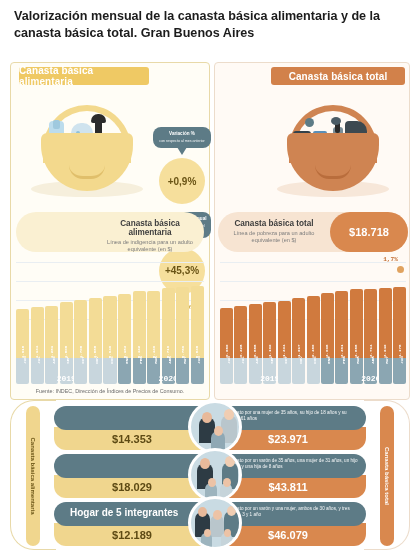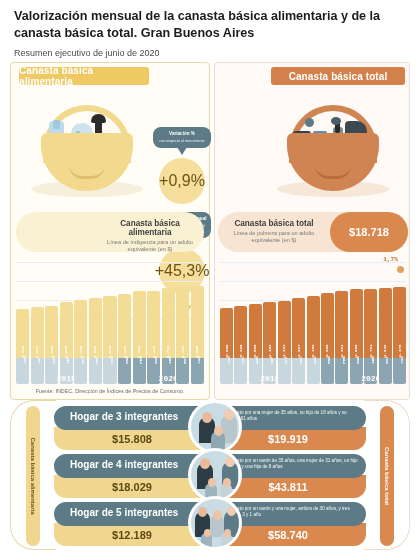--- a/index.html
+++ b/index.html
@@ -74,21 +74,21 @@
   .bubble:after {
     content:""; position:absolute; left:50%; margin-left:-5px; bottom:-7px;
     border-left:5px solid transparent; border-right:5px solid transparent;
     border-top:8px solid #5d7b86;
   }
   .bub-t { font-size:4.6px; font-weight:bold; line-height:1.25; }
   .bub-s { font-size:3.6px; line-height:1.25; margin-top:2px; opacity:.92; }
   .circ {
     width:46px; height:46px; border-radius:50%; margin:10px auto 0;
     display:flex; align-items:center; justify-content:center;
-    font-size:16px; font-weight:normal;
+    font-size:10px; font-weight:bold;
   }
   .circ.y { background:#f6df9c; color:#6a5415; }
   .gap { height: 8px; }
 
   
   .vstrip { position:absolute; height:40px; }
   .vs-left  { left: 16px;  top: 212px; width: 188px; }
   .vs-right { left: 218px; top: 212px; width: 190px; }
   .vs-bg { position:absolute; inset:0; border-radius:20px; }
   .vs-bg.y { background:#faf0d2; }
@@ -195,21 +195,20 @@
           border:1px solid #e8d9a8; border-right:none; border-radius:24px 0 0 24px; }
   .arcR { position:absolute; left:364px; top:400px; width:46px; height:150px;
           border:1px solid #ecdccb; border-left:none; border-radius:0 24px 24px 0; }
 </style>
 </head>
 <body>
 
 <div class="page">
 
   <div class="title">Valorización mensual de la canasta básica alimentaria y de la canasta básica total. Gran Buenos Aires</div>
-  <div class="subtitle">Resumen ejecutivo de junio de 2020</div>
 
   <div class="panel panel-left">
     <div class="cap cap-cba">Canasta básica alimentaria</div>
 
     <div class="ill ill-left">
       <div class="shadow"></div>
       <div class="handle"></div>
       <div class="goods">
         <i style="left:4px;bottom:14px;width:15px;height:34px;background:#bcdcec;border-radius:4px 4px 3px 3px;"></i>
         <i style="left:8px;bottom:40px;width:7px;height:9px;background:#9fc9de;border-radius:2px;"></i>
@@ -537,60 +536,58 @@
 
   <div class="side side-l">
     <span>Canasta básica alimentaria</span>
   </div>
   <div class="side side-r">
     <span>Canasta básica total</span>
   </div>
 
   <div class="hh hh1">
     <div class="hh-bot">
-      <div class="hh-y">$15.808</div>
-      <div class="hh-o">$19.919</div>
+      <div class="hh-y">$14.353</div>
+      <div class="hh-o">$23.971</div>
     </div>
     <div class="hh-top"></div>
-    <div class="hh-label">Hogar de 3 integrantes</div>
     <div class="hh-desc">Compuesto por una mujer de 35 años, su hijo de 18 años y su madre de 61 años</div>
     <div class="hh-av">
       <i style="left:8px;top:14px;width:16px;height:26px;background:#2d3b44;border-radius:8px 8px 0 0;"></i>
       <i style="left:11px;top:9px;width:10px;height:11px;background:#e8b99a;border-radius:50%;"></i>
       <i style="left:30px;top:12px;width:16px;height:28px;background:#b9c6cc;border-radius:8px 8px 0 0;"></i>
       <i style="left:33px;top:6px;width:10px;height:11px;background:#f0cdb2;border-radius:50%;"></i>
       <i style="left:20px;top:28px;width:14px;height:22px;background:#8fa8b4;border-radius:7px 7px 0 0;"></i>
       <i style="left:23px;top:23px;width:9px;height:10px;background:#edc3a6;border-radius:50%;"></i>
     </div>
   </div>
 
   <div class="hh hh2">
     <div class="hh-bot">
       <div class="hh-y">$18.029</div>
       <div class="hh-o">$43.811</div>
     </div>
     <div class="hh-top"></div>
-    <div class="hh-label">Hogar de 4 integrantes</div>
     <div class="hh-desc">Compuesto por un varón de 35 años, una mujer de 31 años, un hijo de 6 años y una hija de 8 años</div>
     <div class="hh-av">
       <i style="left:6px;top:12px;width:16px;height:26px;background:#2d3b44;border-radius:8px 8px 0 0;"></i>
       <i style="left:9px;top:7px;width:10px;height:11px;background:#e8b99a;border-radius:50%;"></i>
       <i style="left:31px;top:11px;width:16px;height:27px;background:#5d7b86;border-radius:8px 8px 0 0;"></i>
       <i style="left:34px;top:5px;width:10px;height:11px;background:#f0cdb2;border-radius:50%;"></i>
       <i style="left:14px;top:32px;width:12px;height:18px;background:#9db4be;border-radius:6px 6px 0 0;"></i>
       <i style="left:17px;top:27px;width:8px;height:9px;background:#edc3a6;border-radius:50%;"></i>
       <i style="left:29px;top:32px;width:12px;height:18px;background:#c6d4da;border-radius:6px 6px 0 0;"></i>
       <i style="left:32px;top:27px;width:8px;height:9px;background:#edc3a6;border-radius:50%;"></i>
     </div>
   </div>
 
   <div class="hh hh3">
     <div class="hh-bot">
       <div class="hh-y">$12.189</div>
-      <div class="hh-o">$58.740</div>
+      <div class="hh-o">$46.079</div>
     </div>
     <div class="hh-top"></div>
     <div class="hh-label">Hogar de 5 integrantes</div>
     <div class="hh-desc">Compuesto por un varón y una mujer, ambos de 30 años, y tres hijos de 5, 3 y 1 año</div>
     <div class="hh-av">
       <i style="left:4px;top:13px;width:15px;height:25px;background:#2d3b44;border-radius:7px 7px 0 0;"></i>
       <i style="left:7px;top:8px;width:9px;height:10px;background:#e8b99a;border-radius:50%;"></i>
       <i style="left:33px;top:12px;width:15px;height:26px;background:#5d7b86;border-radius:7px 7px 0 0;"></i>
       <i style="left:36px;top:7px;width:9px;height:10px;background:#f0cdb2;border-radius:50%;"></i>
       <i style="left:19px;top:16px;width:14px;height:22px;background:#b9c6cc;border-radius:7px 7px 0 0;"></i>

